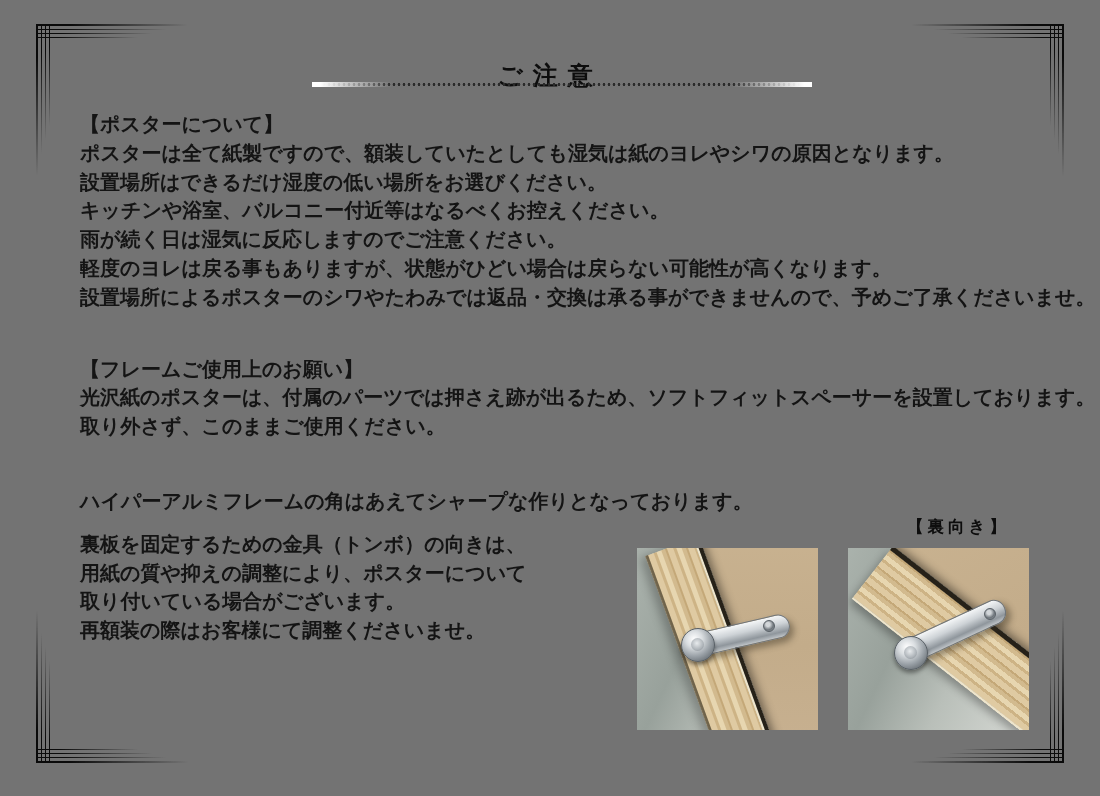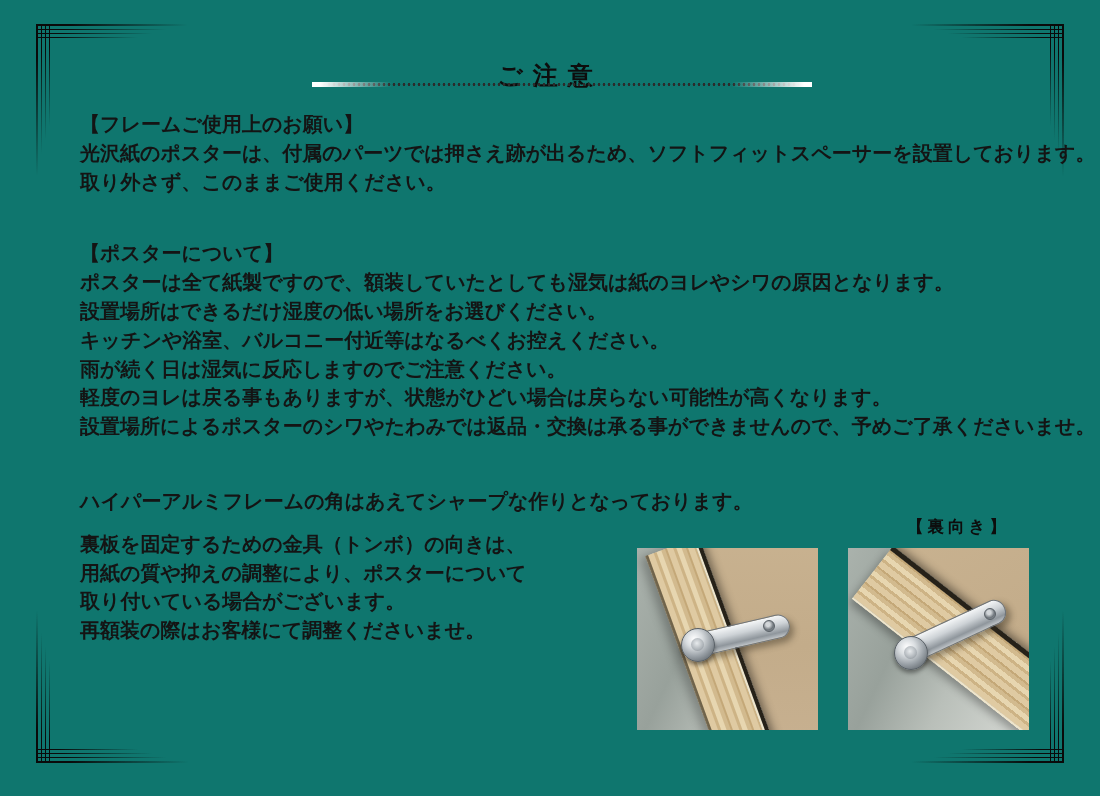--- a/index.html
+++ b/index.html
@@ -1,16 +1,16 @@
 <!DOCTYPE html>
 <html><head>
 <meta charset="utf-8">
 <style>
   html,body{margin:0;padding:0;background:#ffffff;}
-  .page{position:relative;width:1100px;height:796px;background:#0f766e;overflow:hidden;
+  .page{position:relative;width:1100px;height:796px;background:#737373;overflow:hidden;
         font-family:"Liberation Sans","DejaVu Sans",sans-serif;color:#111111;}
 
   
   .corner{position:absolute;width:170px;height:170px;pointer-events:none;}
   .corner .vl{position:absolute;top:0;width:1px;
       background:linear-gradient(to bottom,#0a0a0a 0%,#0a0a0a 22%,rgba(10,10,10,0) 100%);}
   .corner .hl{position:absolute;left:0;height:1px;
       background:linear-gradient(to right,#0a0a0a 0%,#0a0a0a 22%,rgba(10,10,10,0) 100%);}
   .corner .vl.main{left:0;width:2px;height:152px;}
   .corner .vl.a{left:5px;height:130px;}
@@ -136,33 +136,33 @@
     <div class="hl main"></div>
     <div class="hl a"></div>
     <div class="hl b"></div>
     <div class="hl c"></div>
   </div>
 
   <h1 class="title">ご注意</h1>
   <div class="divider"></div>
 
   <div class="text-main">
-    <p class="para p2">
-      <span class="line">【フレームご使用上のお願い】</span>
-      <span class="line">光沢紙のポスターは、付属のパーツでは押さえ跡が出るため、ソフトフィットスペーサーを設置しております。</span>
-      <span class="line">取り外さず、このままご使用ください。</span>
-    </p>
     <p class="para p1">
       <span class="line">【ポスターについて】</span>
       <span class="line">ポスターは全て紙製ですので、額装していたとしても湿気は紙のヨレやシワの原因となります。</span>
       <span class="line">設置場所はできるだけ湿度の低い場所をお選びください。</span>
       <span class="line">キッチンや浴室、バルコニー付近等はなるべくお控えください。</span>
       <span class="line">雨が続く日は湿気に反応しますのでご注意ください。</span>
       <span class="line">軽度のヨレは戻る事もありますが、状態がひどい場合は戻らない可能性が高くなります。</span>
       <span class="line">設置場所によるポスターのシワやたわみでは返品・交換は承る事ができませんので、予めご了承くださいませ。</span>
+    </p>
+    <p class="para p2">
+      <span class="line">【フレームご使用上のお願い】</span>
+      <span class="line">光沢紙のポスターは、付属のパーツでは押さえ跡が出るため、ソフトフィットスペーサーを設置しております。</span>
+      <span class="line">取り外さず、このままご使用ください。</span>
     </p>
     <p class="para p3">
       <span class="line">ハイパーアルミフレームの角はあえてシャープな作りとなっております。</span>
     </p>
     <p class="para p4">
       <span class="line">裏板を固定するための金具（トンボ）の向きは、</span>
       <span class="line">用紙の質や抑えの調整により、ポスターについて</span>
       <span class="line">取り付いている場合がございます。</span>
       <span class="line">再額装の際はお客様にて調整くださいませ。</span>
     </p>

